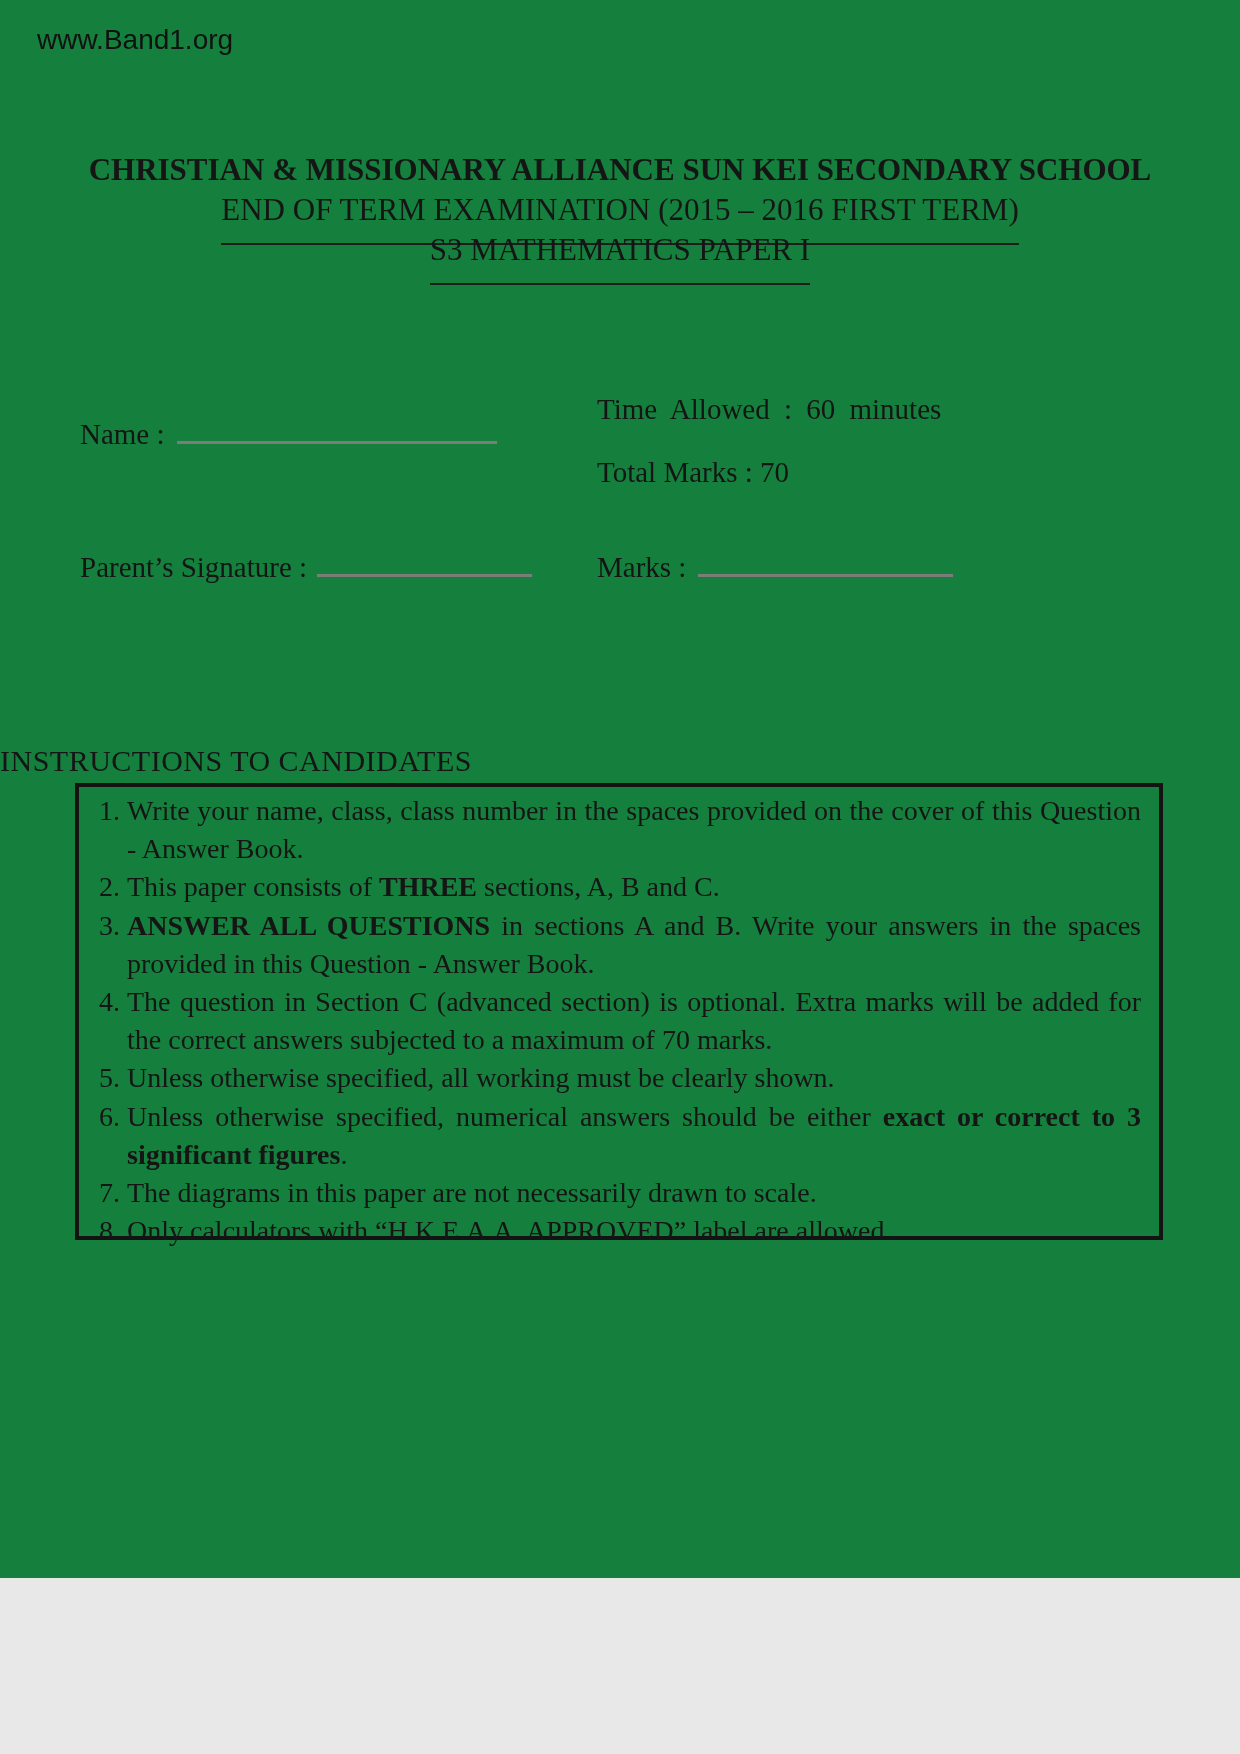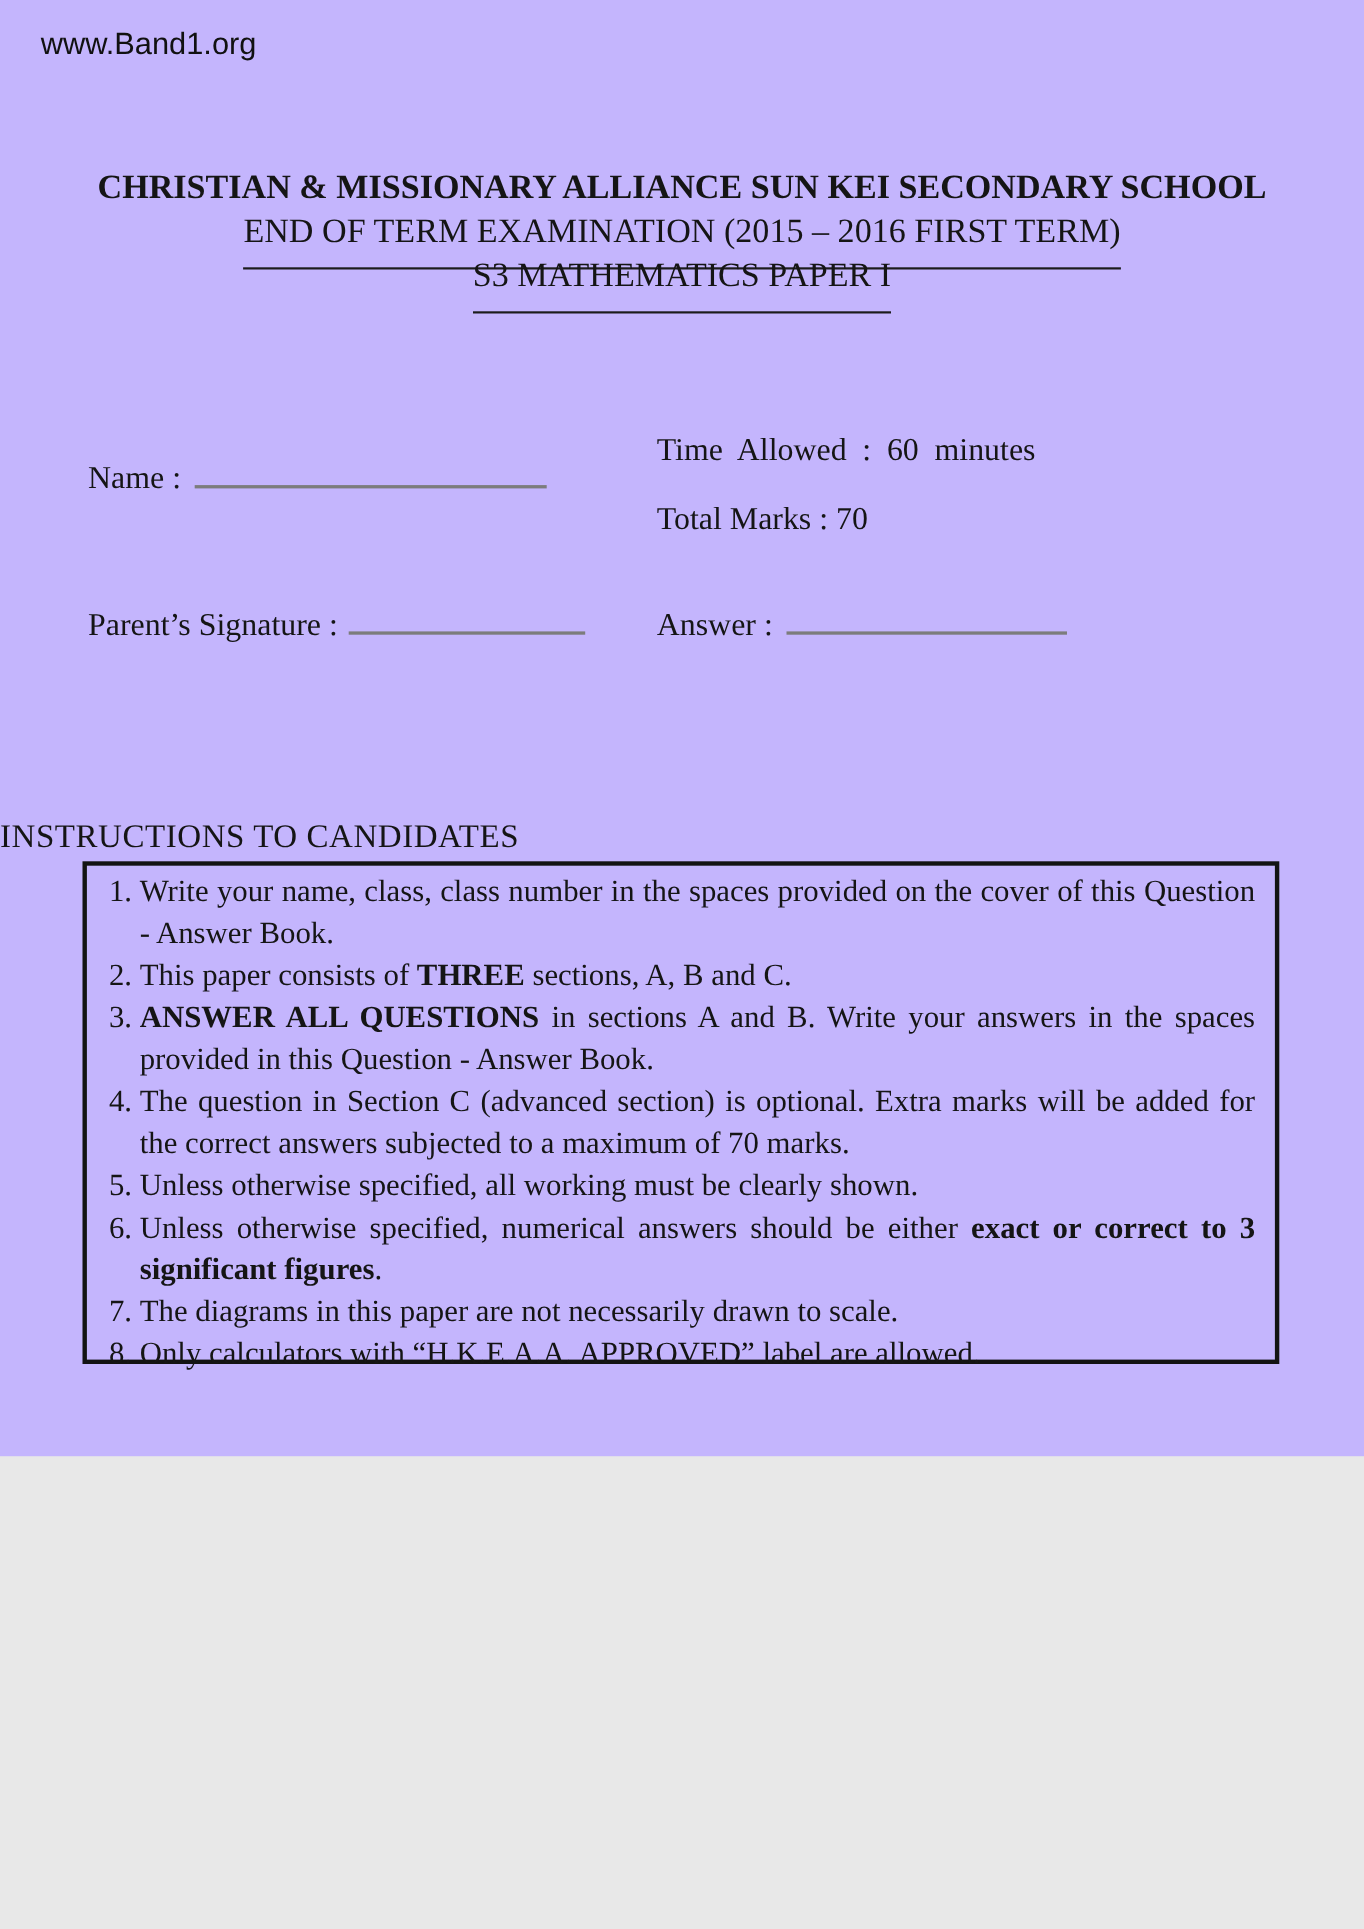--- a/index.html
+++ b/index.html
@@ -1,20 +1,20 @@
 <!DOCTYPE html>
 <html><head>
 <meta charset="utf-8">
 <style>
   html,body { margin:0; padding:0; background:#e8e8e8; }
   .page {
     position:relative;
-    width:1240px; height:1324px;
+    width:1240px; height:1578px;
     margin:0 auto;
-    background:#c4b5fd;
+    background:#15803d;
     font-family:"Liberation Serif", serif;
     color:#151515;
     overflow:hidden;
   }
   .watermark {
     position:absolute; left:37px; top:24px;
     font-family:"Liberation Sans", sans-serif;
     font-size:28px; color:#111;
   }
   .title-block {
@@ -76,21 +76,21 @@
 
   <div class="form-row" style="left:597px; top:456px;">
     <span>Total Marks : 70</span>
   </div>
 
   <div class="form-row" style="left:80px; top:546px;">
     <span>Parent’s Signature :</span><span class="blank" style="width:215px; margin-left:10px;"></span>
   </div>
 
   <div class="form-row" style="left:597px; top:546px;">
-    <span>Answer :</span><span class="blank" style="width:255px; margin-left:12px;"></span>
+    <span>Marks :</span><span class="blank" style="width:255px; margin-left:12px;"></span>
   </div>
 
   <div class="inst-heading">INSTRUCTIONS TO CANDIDATES</div>
 
   <div class="inst-box">
     <div>
         <div class="inst-item">
           <div class="inst-num">1.</div>
           <div class="inst-text"><span>Write your name, class, class number in the spaces provided on the cover of this Question - Answer Book.</span></div>
         </div>

